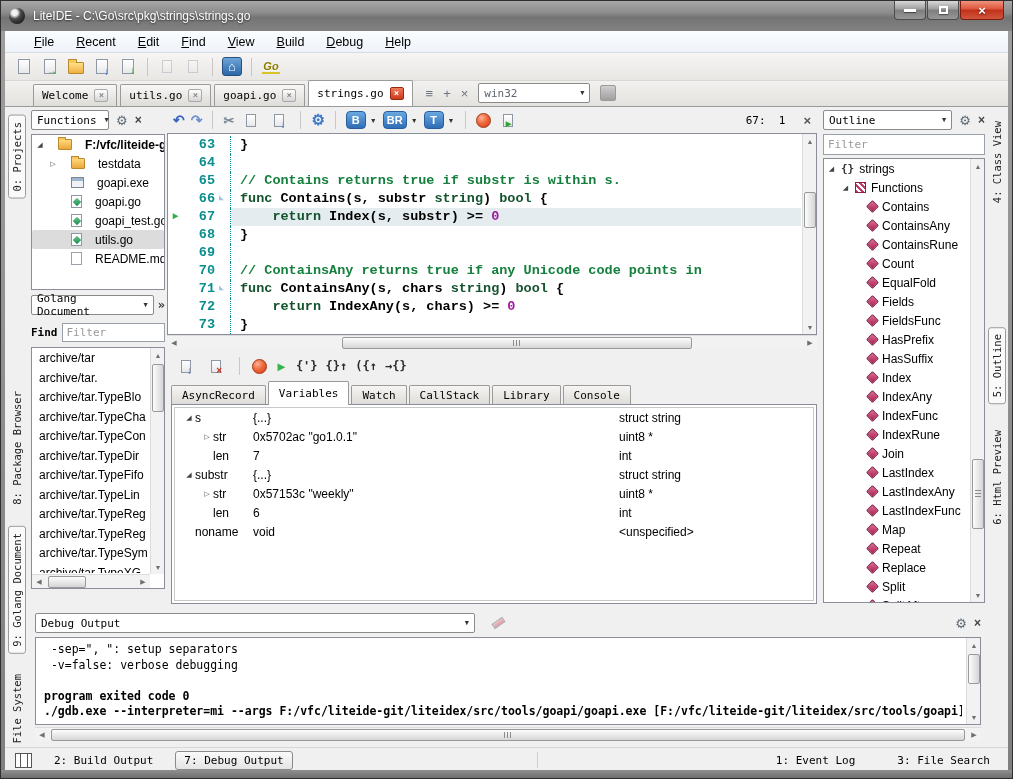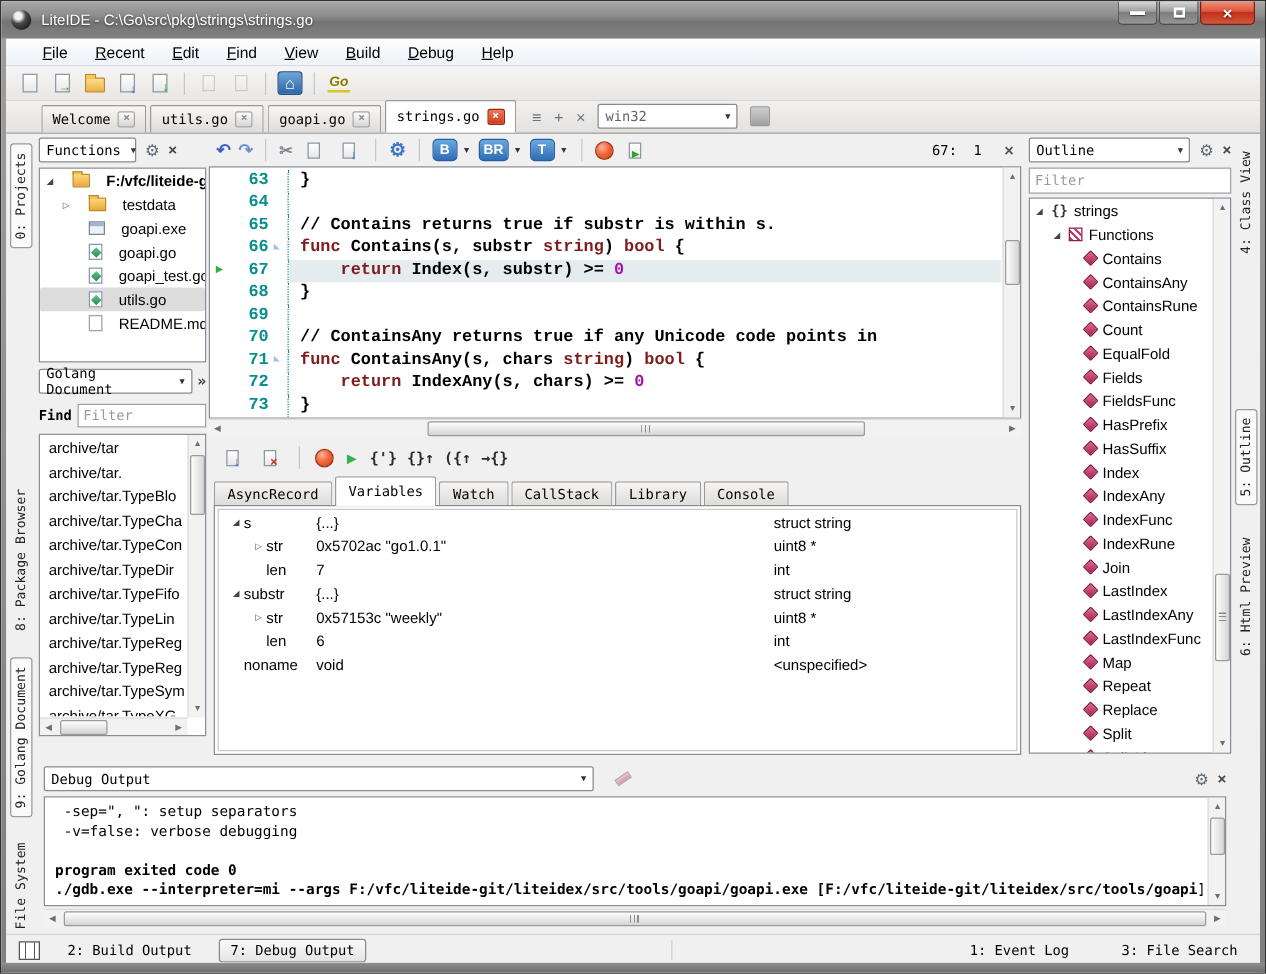--- a/index.html
+++ b/index.html
@@ -119,21 +119,21 @@
 .cursorpos{margin-left:auto;font-family:"DejaVu Sans Mono",monospace;font-size:11px;white-space:pre;}
 .edclose{margin:0 8px 0 12px;color:#555;font-weight:bold;font-size:13px;}
 .codebox{position:absolute;left:0;top:26px;right:2px;height:202px;background:#fff;border:1px solid #8a8e99;overflow:hidden;}
 .codelines{position:absolute;left:0;top:2px;right:15px;bottom:0;overflow:hidden;font-family:"Liberation Mono",monospace;font-size:13.5px;font-weight:bold;}
 .cl{display:flex;height:18px;line-height:18px;white-space:pre;}
 .g-arrow{width:15px;flex:0 0 auto;color:#2fae4a;font-size:10px;text-align:center;}
 .g-num{width:36px;flex:0 0 auto;text-align:right;color:#0b8e8e;padding-right:4px;}
 .g-fold{width:12px;flex:0 0 auto;color:#9fc2e0;font-size:8px;border-right:1px dotted #0b8e8e;line-height:16px;}
 .g-body{flex:1;padding-left:9px;overflow:hidden;}
 .cl.hl .g-body{background:#e4ecf0;}
-.tk-kw{color:#7f1d1d;}.tk-cm{color:#000000;}.tk-num{color:#a214a2;}.tk-pl{color:#000;}
+.tk-kw{color:#14532d;}.tk-cm{color:#15803d;}.tk-num{color:#a214a2;}.tk-pl{color:#000;}
 
 .dbgtoolbar{position:absolute;left:0;top:246px;right:0;height:26px;display:flex;align-items:center;gap:8px;padding-left:8px;}
 .stepic{font-family:"DejaVu Sans Mono",monospace;font-size:12px;font-weight:bold;color:#2b2b2b;}
 .grnarrow{color:#35b24a;font-size:13px;}
 .dbgtabs{position:absolute;left:4px;top:274px;right:0;height:24px;display:flex;align-items:flex-end;}
 .btab{height:20px;display:flex;align-items:center;padding:0 10px;margin-right:2px;background:linear-gradient(#f6f5f4,#dddbd6);border:1px solid #9a9a9a;border-bottom:none;border-radius:2px 2px 0 0;font-family:"DejaVu Sans Mono",monospace;font-size:11px;}
 .btab.active{height:24px;background:#fff;position:relative;z-index:2;}
 .vartable{position:absolute;left:4px;top:297px;right:2px;height:200px;background:#fff;border:1px solid #8a8e99;padding:2px;}
 .vtinner{position:relative;width:100%;height:100%;border:1px solid #c9c9c9;overflow:hidden;}
 .vhead{position:relative;height:21px;border-bottom:1px solid #d9d9d9;font-family:"DejaVu Sans Mono",monospace;font-size:11px;}

